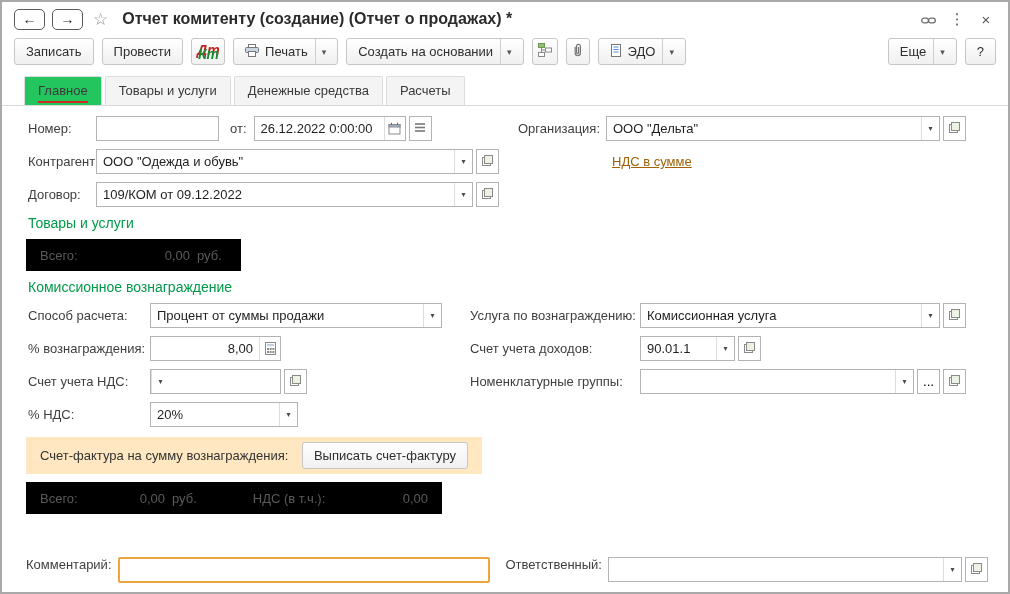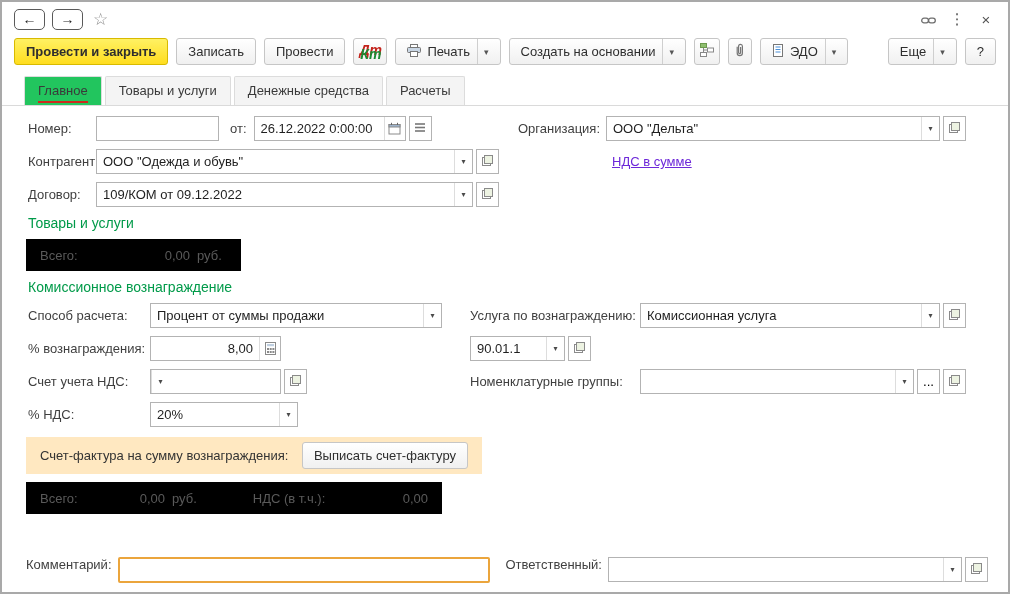--- a/index.html
+++ b/index.html
@@ -34,56 +34,56 @@
   .field{display:inline-flex;align-items:center;height:25px;border:1px solid #B3B3B3;background:#fff;box-sizing:border-box;}
   .field input{flex:1;min-width:0;border:none;outline:none;height:100%;padding:0 6px;font:inherit;color:#1F1F1F;background:transparent;}
   .field input.num{text-align:right;}
   .drop{width:17px;align-self:stretch;display:inline-flex;align-items:center;justify-content:center;font-size:8px;color:#4A4A4A;border-left:1px solid #DDD;cursor:pointer;}
   .ficon{width:20px;align-self:stretch;display:inline-flex;align-items:center;justify-content:center;border-left:1px solid #DDD;cursor:pointer;}
   .sq-btn{width:23px;height:25px;border:1px solid #B3B3B3;background:#fff;display:inline-flex;align-items:center;justify-content:center;cursor:pointer;margin-left:3px;padding:0;}
   .col-left{display:flex;align-items:center;flex:none;}
   .section-title{color:#009A49;font-size:14px;margin:8px 0 8px 0;}
   .total-bar{background:#000000;height:32px;display:flex;align-items:center;padding:0 14px;color:#5A5A5A;box-sizing:border-box;margin-left:-2px;}
   .hl-bar{background:#FFE8C1;height:37px;display:flex;align-items:center;padding:0 14px;box-sizing:border-box;margin:10px 0 8px -2px;color:#333;}
-  .link{color:#6d28d9;text-decoration:underline;cursor:pointer;}
+  .link{color:#a16207;text-decoration:underline;cursor:pointer;}
   
   .footer{position:absolute;left:24px;right:20px;bottom:9px;display:flex;align-items:flex-start;}
   .comment-field{border:2px solid #EBA53C;border-radius:2px;width:372px;height:26px;margin-left:6px;}
 </style>
 </head>
 <body>
 
 <div class="window">
 
   <div class="titlebar">
     <button class="nav-btn">
         <span>←</span>
       </button>
     <button class="nav-btn">
         <span>→</span>
       </button>
     <span class="star">☆</span>
+    <span class="title">Отчет комитенту (создание) (Отчет о продажах) *</span>
     <span class="tb-right">
       <button class="tb-icon">
           <span><svg width="15" height="9" viewBox="0 0 15 9">
               <rect x="0.7" y="2.2" width="6.8" height="4.6" rx="2.3" fill="none" stroke="#6E6E6E" stroke-width="1.3"></rect>
               <rect x="7.5" y="2.2" width="6.8" height="4.6" rx="2.3" fill="none" stroke="#6E6E6E" stroke-width="1.3"></rect>
             </svg></span>
         </button>
       <button class="tb-icon">
           <span>⋮</span>
         </button>
       <button class="tb-icon">
           <span>×</span>
         </button>
     </span>
   </div>
 
   <div class="toolbar">
-    <button class="btn btn-primary">Провести и закрыть</button>
     <button class="btn">Записать</button>
     <button class="btn">Провести</button>
     <button class="btn icon-only">
       <span class="dtkt">
           <span class="dt">Дт</span>
           <span class="kt">Кт</span>
         </span>
     </button>
     <button class="btn">
       <span><svg width="14" height="13" viewBox="0 0 14 13">
@@ -253,20 +253,21 @@
                 <rect x="2" y="6" width="2" height="2" fill="#8A8A8A"></rect>
                 <rect x="4.7" y="6" width="2" height="2" fill="#8A8A8A"></rect>
                 <rect x="7.4" y="6" width="2" height="2" fill="#8A8A8A"></rect>
                 <rect x="2" y="9" width="2" height="2" fill="#8A8A8A"></rect>
                 <rect x="4.7" y="9" width="2" height="2" fill="#8A8A8A"></rect>
                 <rect x="7.4" y="9" width="2" height="2" fill="#8A8A8A"></rect>
               </svg>
             </span>
         </span>
       </div>
+      <span class="lbl" style="width:170px">Счет учета доходов:</span>
       <span class="field" style="width:95px">
         <input value="90.01.1" style="">
         <span class="drop">▾</span>
       </span>
       <button class="sq-btn">
           <span><svg width="11" height="11" viewBox="0 0 11 11">
               <rect x="0.5" y="2.5" width="8" height="8" fill="#fff" stroke="#8A8A8A"></rect>
               <rect x="2.5" y="0.5" width="8" height="8" fill="#EDF3E2" stroke="#8A8A8A"></rect>
             </svg></span>
         </button>

